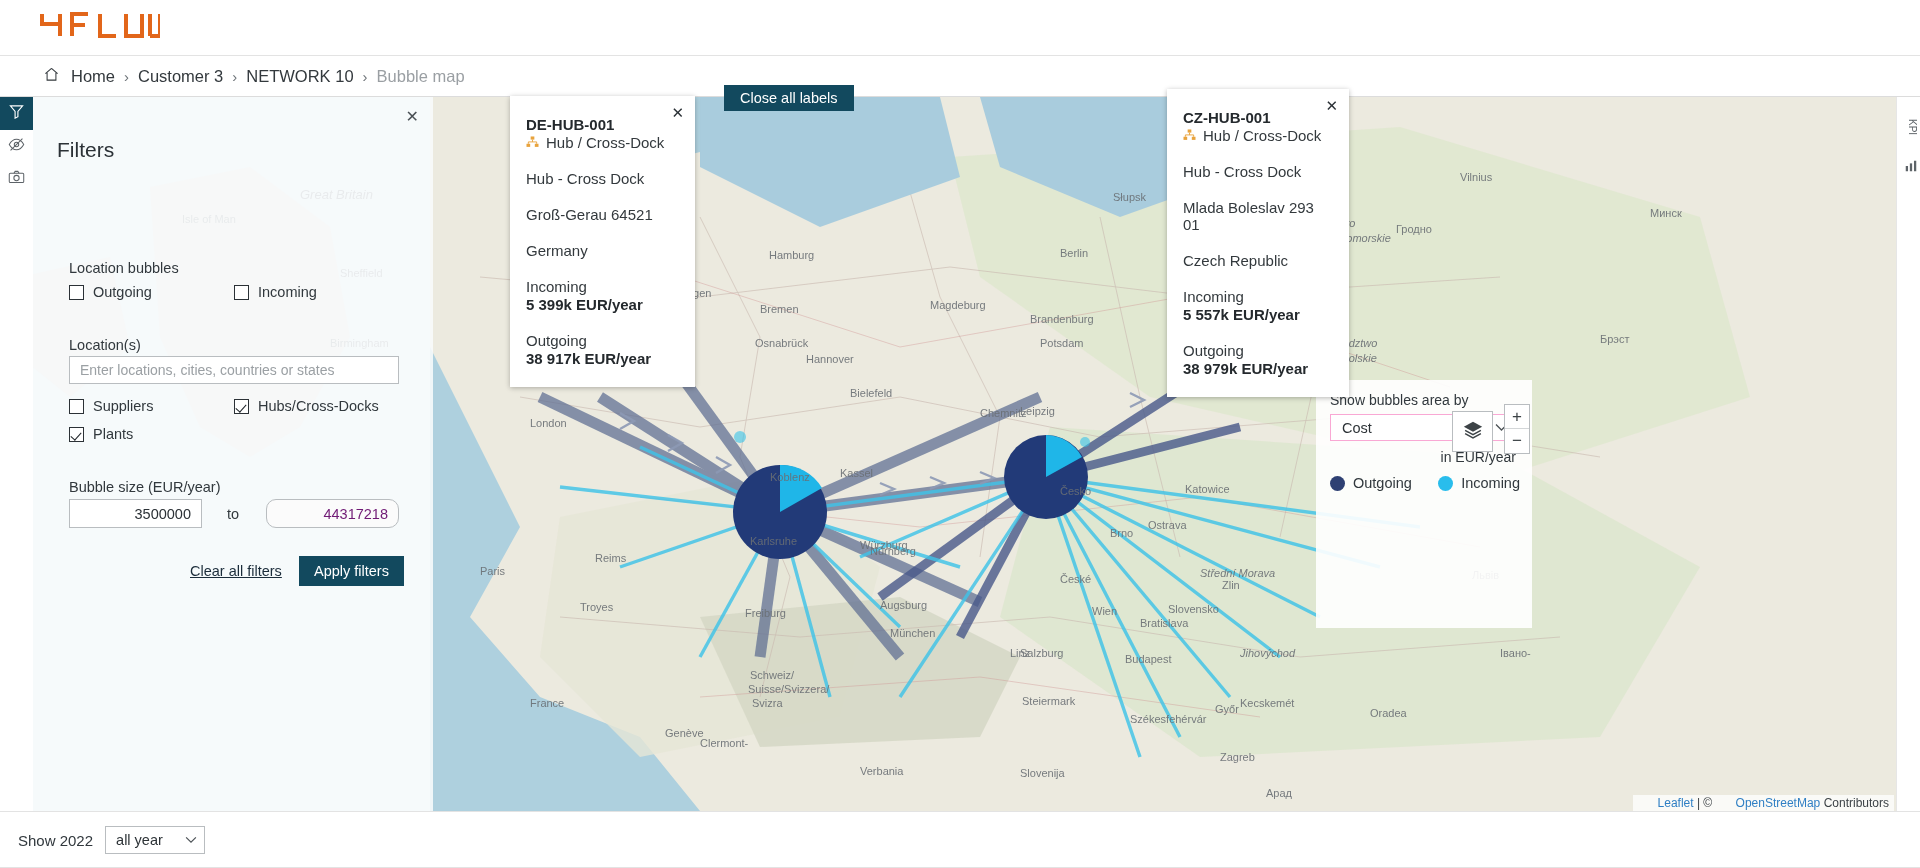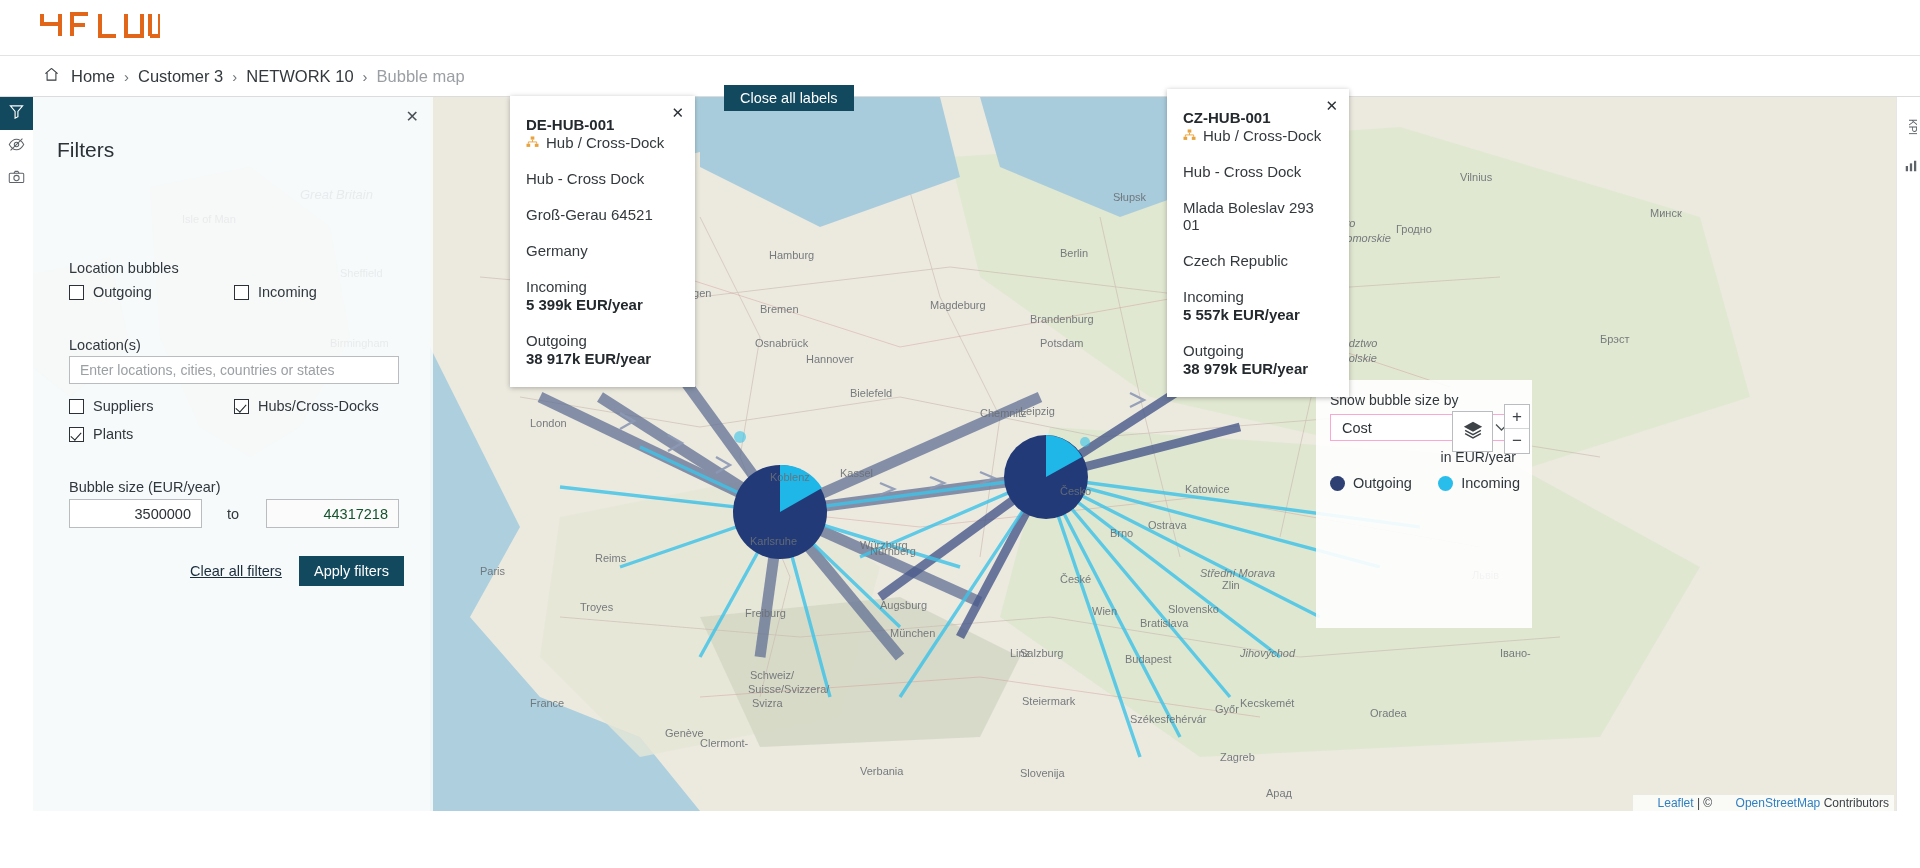--- a/index.html
+++ b/index.html
@@ -113,21 +113,21 @@
     position: absolute; border: 1px solid #b9bdc0; background: #fff;
     height: 28px; font-size: 14px; color: #33393d;
     display: flex; align-items: center; padding: 12px 10px;
   }
   .txtinput.ph { color: #9ba0a4; }
   .numinput {
     position: absolute; border: 1px solid #b9bdc0; background: #fff;
     height: 29px; font-size: 14.5px; color: #2b3136;
     display: flex; align-items: center; justify-content: flex-end; padding: 0 10px;
   }
-  .numinput.ghost { color: #14532d; background: #fbfbfb; }
+  .numinput.ghost { color: #701a75; background: #fbfbfb; border-radius: 10px; }
   .tolabel { position: absolute; font-size: 14.5px; color: #31383d; }
   .clearlink {
     position: absolute; font-size: 14.5px; color: #1b2c3a;
     text-decoration: underline; cursor: pointer;
   }
   .applybtn {
     position: absolute; background: #12495e; color: #fff;
     font-size: 14.5px; height: 30px; display: flex; align-items: center;
     justify-content: center; padding: 8px 15px; cursor: pointer;
   }
@@ -597,21 +597,21 @@
       <div class="k">Incoming</div>
       <div class="v">5 557k EUR/year</div>
     </div>
     <div class="pgroup">
       <div class="k">Outgoing</div>
       <div class="v">38 979k EUR/year</div>
     </div>
   </div>
 
   <div class="legend">
-    <div class="legend-title">Show bubble size by</div>
+    <div class="legend-title">Show bubbles area by</div>
     <div class="legend-select">
       <span>Cost</span>
       <span class="cv">
         <svg width="13" height="9" viewBox="0 0 13 9">
             <path d="M1 1.5 L6.5 7 L12 1.5" fill="none" stroke="#4c5256" stroke-width="1.3"></path>
           </svg>
       </span>
     </div>
     <div class="legend-unit">in EUR/year</div>
 
@@ -621,14 +621,28 @@
         <span class="dot" style="background:#2e4073"></span>
         <span>Outgoing</span>
       </span>
       <span class="kitem right">
         <span class="dot" style="background:#29bdec"></span>
         <span>Incoming</span>
       </span>
     </div>
   </div>
 
+  <div class="bottom">
+    <div class="bottom-inner">
+      <span class="showlbl">Show 2022</span>
+      <span class="yearsel">
+        <span>all year</span>
+        <span class="cv">
+          <svg width="12" height="8" viewBox="0 0 13 9">
+              <path d="M1 1.5 L6.5 7 L12 1.5" fill="none" stroke="#4c5256" stroke-width="1.3"></path>
+            </svg>
+        </span>
+      </span>
+    </div>
+    <div class="bottom-line"></div>
+  </div>
 
 </div>
 
 </body></html>

